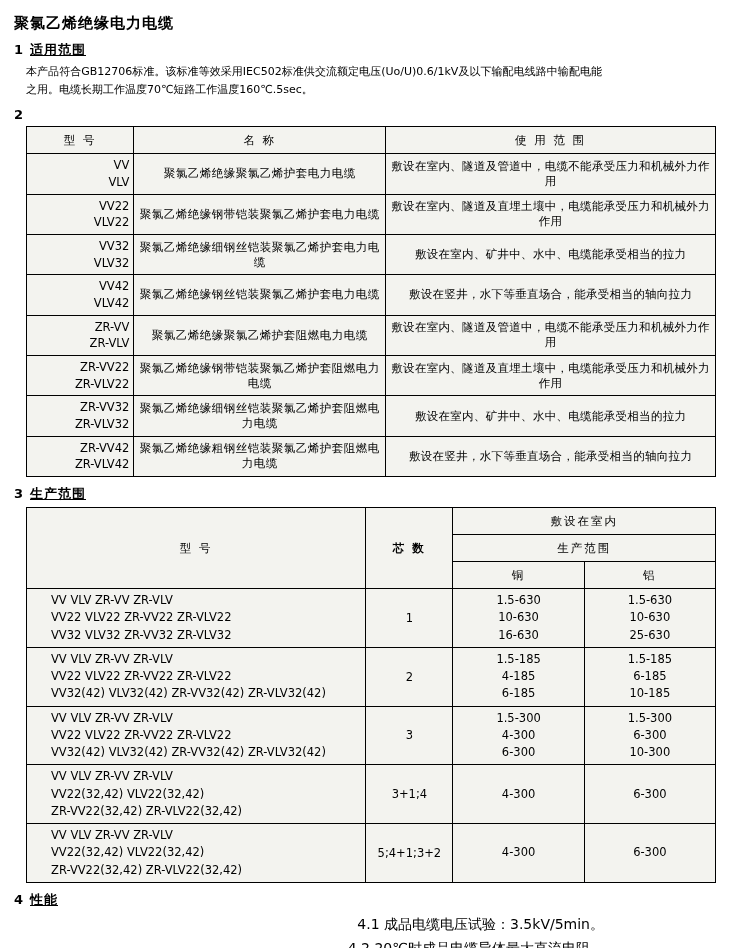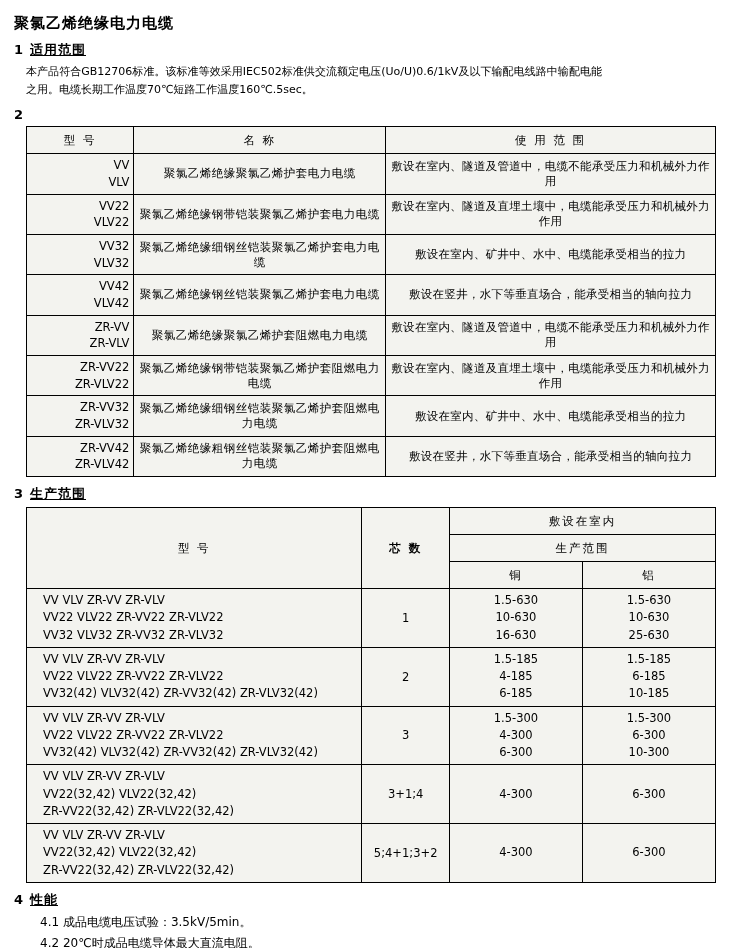--- a/index.html
+++ b/index.html
@@ -87,37 +87,38 @@
     letter-spacing: 0.3px;
     text-align: center;
   }
   .t1 th.c-model { width: 90px; }
   .t1 th.c-name { width: 250px; }
   .t1 th.c-use { width: 330px; }
 
   
   .t2 td.models {
     text-align: left;
-    padding-left: 16px;
+    padding-left: 24px;
     line-height: 1.5;
     width: 340px;
   }
   .t2 td.cores { width: 80px; }
   .t2 td.sect {
     width: 135px;
     line-height: 1.5;
   }
   .t2 th.c-models { width: 340px; }
   .t2 th.c-cores { width: 80px; font-weight: bold; }
   .t2 th.c-cu { width: 135px; }
   .t2 th.c-al { width: 135px; }
   .sub-para {
-    font-size: 12px;
+    font-size: 14px;
     line-height: 1.6;
     margin: 2px 0 0 28px;
+    text-align: right;
   }
 </style>
 </head>
 <body>
 
 <div class="page">
 
   <div class="doc-title">聚氯乙烯绝缘电力电缆</div>
 
   <div class="sec-head">

